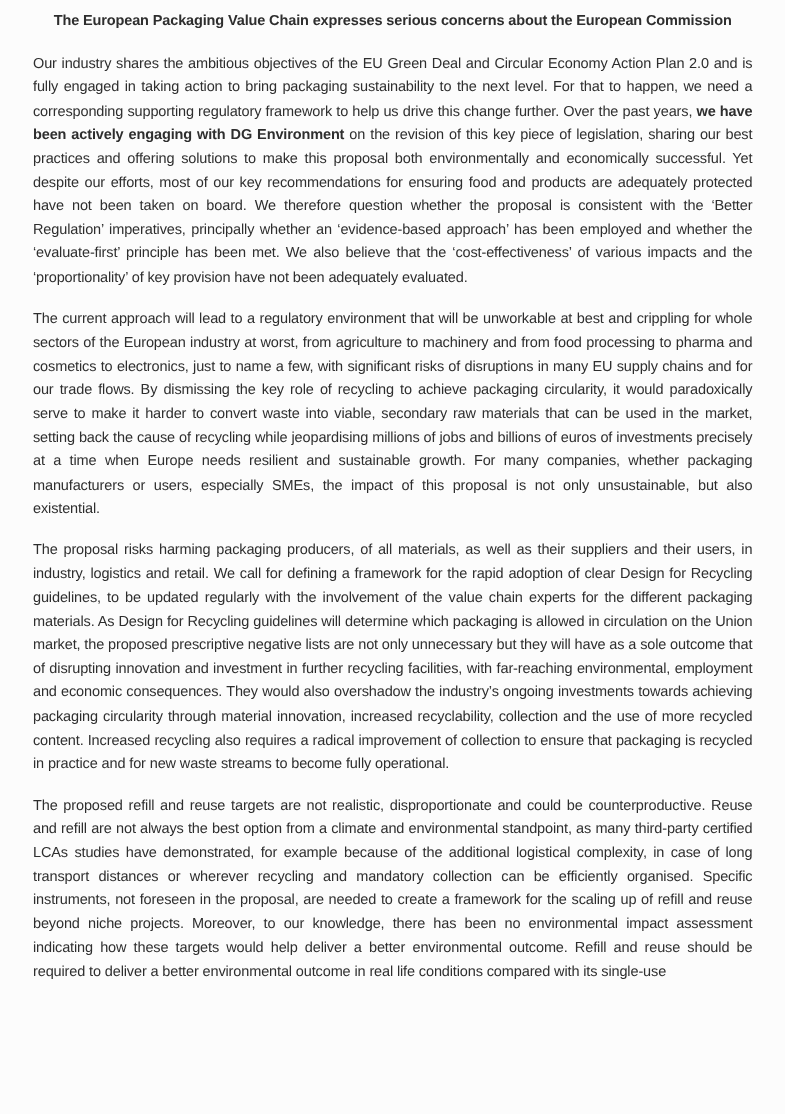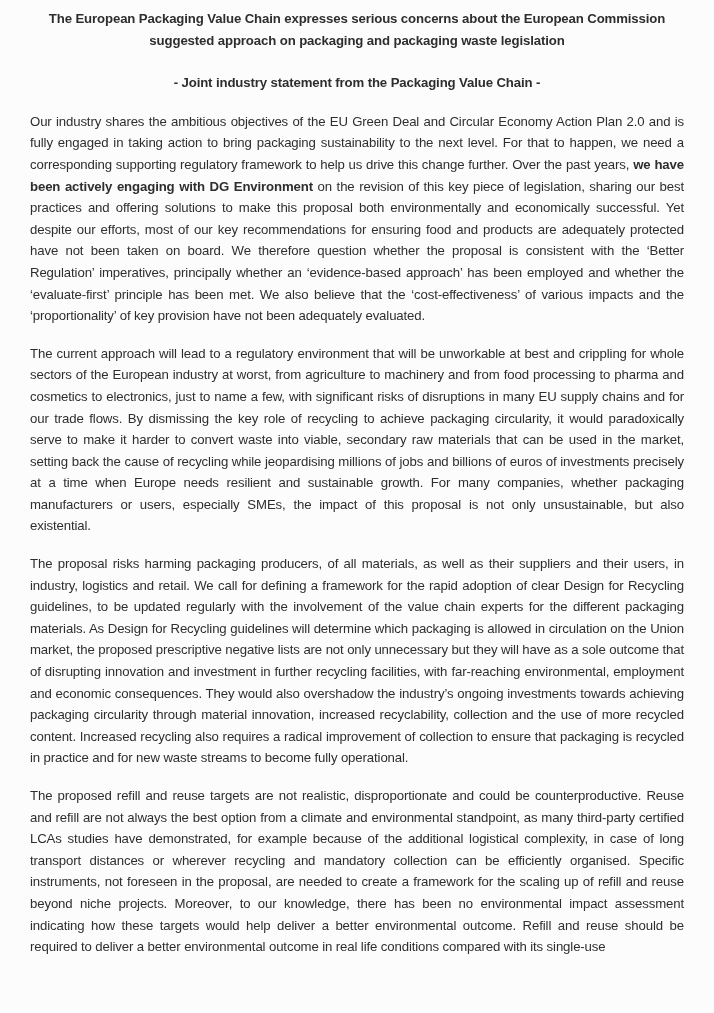--- a/index.html
+++ b/index.html
@@ -34,21 +34,19 @@
     margin: 0 0 16px 0;
   }
   .b { font-weight: bold; }
   .i { }
 </style>
 </head>
 <body>
 
 <div class="page" style="background: rgb(252, 252, 252); color: rgb(46, 46, 46);">
   <div class="title-line">The European Packaging Value Chain expresses serious concerns about the European Commission</div>
-  <div class="title-line">suggested approach on packaging and packaging waste legislation</div>
-  <div class="subtitle">- Joint industry statement from the Packaging Value Chain -</div>
   <div class="doc-body">
       <p class="para"><span>Our industry shares the ambitious objectives of the EU Green Deal and Circular Economy Action Plan 2.0 and is fully engaged in taking action to bring packaging sustainability to the next level. For that to happen, we need a corresponding supporting regulatory framework to help us drive this change further. Over the past years, </span><span class="b">we have been actively engaging with DG Environment</span><span> on the revision of this key piece of legislation, sharing our best practices and offering solutions to make this proposal both environmentally and economically successful. Yet despite our efforts, most of our key recommendations for ensuring food and products are adequately protected have not been taken on board. We therefore question whether the proposal is consistent with the ‘Better Regulation’ imperatives, principally whether an ‘</span><span class="i">evidence-based approach</span><span>’ has been employed and whether the ‘</span><span class="i">evaluate-first</span><span>’ principle has been met. We also believe that the ‘</span><span class="i">cost-effectiveness</span><span>’ of various impacts and the ‘</span><span class="i">proportionality</span><span>’ of key provision have not been adequately evaluated.</span></p>
       <p class="para"><span>The current approach will lead to a regulatory environment that will be unworkable at best and crippling for whole sectors of the European industry at worst, from agriculture to machinery and from food processing to pharma and cosmetics to electronics, just to name a few, with significant risks of disruptions in many EU supply chains and for our trade flows. By dismissing the key role of recycling to achieve packaging circularity, it would paradoxically serve to make it harder to convert waste into viable, secondary raw materials that can be used in the market, setting back the cause of recycling while jeopardising millions of jobs and billions of euros of investments precisely at a time when Europe needs resilient and sustainable growth. For many companies, whether packaging manufacturers or users, especially SMEs, the impact of this proposal is not only unsustainable, but also existential.</span></p>
       <p class="para"><span>The proposal risks harming packaging producers, of all materials, as well as their suppliers and their users, in industry, logistics and retail. We call for defining a framework for the rapid adoption of clear Design for Recycling guidelines, to be updated regularly with the involvement of the value chain experts for the different packaging materials. As Design for Recycling guidelines will determine which packaging is allowed in circulation on the Union market, the proposed prescriptive negative lists are not only unnecessary but they will have as a sole outcome that of disrupting innovation and investment in further recycling facilities, with far-reaching environmental, employment and economic consequences. They would also overshadow the industry’s ongoing investments towards achieving packaging circularity through material innovation, increased recyclability, collection and the use of more recycled content. Increased recycling also requires a radical improvement of collection to ensure that packaging is recycled in practice and for new waste streams to become fully operational.</span></p>
       <p class="para"><span>The proposed refill and reuse targets are not realistic, disproportionate and could be counterproductive. Reuse and refill are not always the best option from a climate and environmental standpoint, as many third-party certified LCAs studies have demonstrated, for example because of the additional logistical complexity, in case of long transport distances or wherever recycling and mandatory collection can be efficiently organised. Specific instruments, not foreseen in the proposal, are needed to create a framework for the scaling up of refill and reuse beyond niche projects. Moreover, to our knowledge, there has been no environmental impact assessment indicating how these targets would help deliver a better environmental outcome. Refill and reuse should be required to deliver a better environmental outcome in real life conditions compared with its single-use</span></p>
     </div>
 </div>
 
 </body></html>

